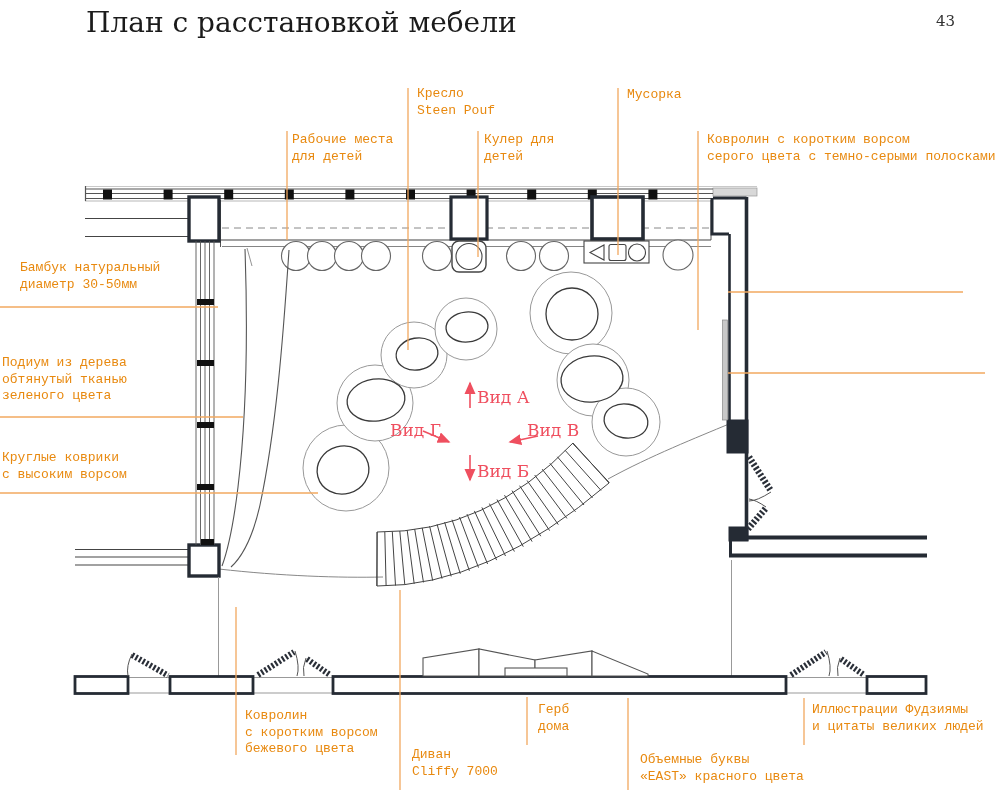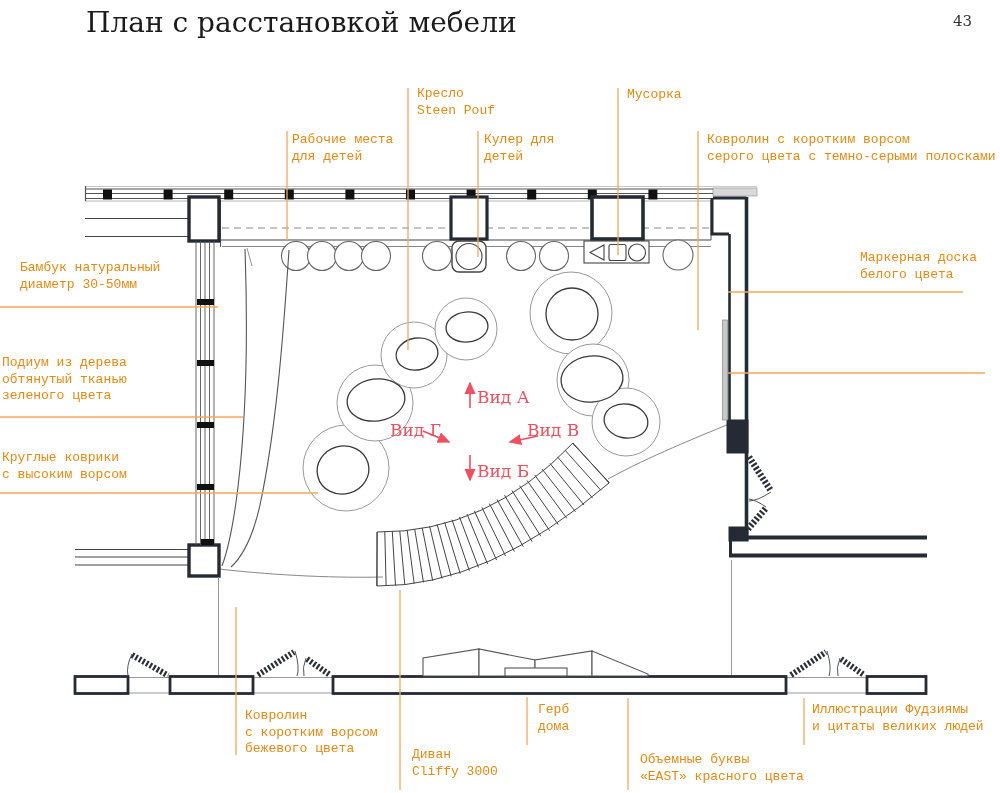--- a/index.html
+++ b/index.html
@@ -1,21 +1,21 @@
 <!DOCTYPE html>
 <html><head>
 <meta charset="utf-8">
 <style>
   html,body{margin:0;padding:0;background:#ffffff;}
   #canvas{position:relative;width:1000px;height:793px;background:#fff;overflow:hidden;
           font-family:"DejaVu Serif", "Liberation Serif", serif;}
   #plan-svg{position:absolute;left:0;top:0;}
   .page-title{position:absolute;left:42px;top:6px;font-size:28px;color:#1b1b1b;
               font-family:"DejaVu Serif", serif;margin-left:44px;}
-  .page-number{position:absolute;left:936px;top:12px;font-size:15px;color:#333;margin-left:17px;}
+  .page-number{position:absolute;left:936px;top:12px;font-size:15px;color:#333;}
   .ann{position:absolute;font-size:13px;line-height:1.28;color:#e8890f;white-space:pre-line;font-family:Liberation Mono, monospace;}
   .view-label{position:absolute;font-size:17px;color:#ef4f5f;white-space:nowrap;}
 </style>
 </head>
 <body>
 
 <div id="canvas">
 
   <div class="page-title">План с расстановкой мебели</div>
   <div class="page-number">43</div>
@@ -264,32 +264,30 @@
 Steen Pouf</div>
   <div class="ann" style="left:627px;top:87px">Мусорка</div>
   <div class="ann" style="left:292px;top:132px">Рабочие места
 для детей</div>
   <div class="ann" style="left:484px;top:132px">Кулер для
 детей</div>
   <div class="ann" style="left:707px;top:132px">Ковролин с коротким ворсом
 серого цвета с темно-серыми полосками</div>
   <div class="ann" style="left:20px;top:260px">Бамбук натуральный
 диаметр 30-50мм</div>
-  <div class="ann" style="left:860px;top:250px">Маркерная доска
-белого цвета</div>
   <div class="ann" style="left:2px;top:355px">Подиум из дерева
 обтянутый тканью
 зеленого цвета</div>
   <div class="ann" style="left:2px;top:450px">Круглые коврики
 с высоким ворсом</div>
   <div class="ann" style="left:245px;top:708px">Ковролин
 с коротким ворсом
 бежевого цвета</div>
   <div class="ann" style="left:412px;top:747px">Диван
-Cliffy 3000</div>
+Cliffy 7000</div>
   <div class="ann" style="left:538px;top:702px">Герб
 дома</div>
   <div class="ann" style="left:640px;top:752px">Объемные буквы
 «EAST» красного цвета</div>
   <div class="ann" style="left:812px;top:702px">Иллюстрации Фудзиямы
 и цитаты великих людей</div>
 
   <div class="view-label" style="left:477px;top:387px">Вид А</div>
   <div class="view-label" style="left:477px;top:461px">Вид Б</div>
   <div class="view-label" style="left:527px;top:420px">Вид В</div>

